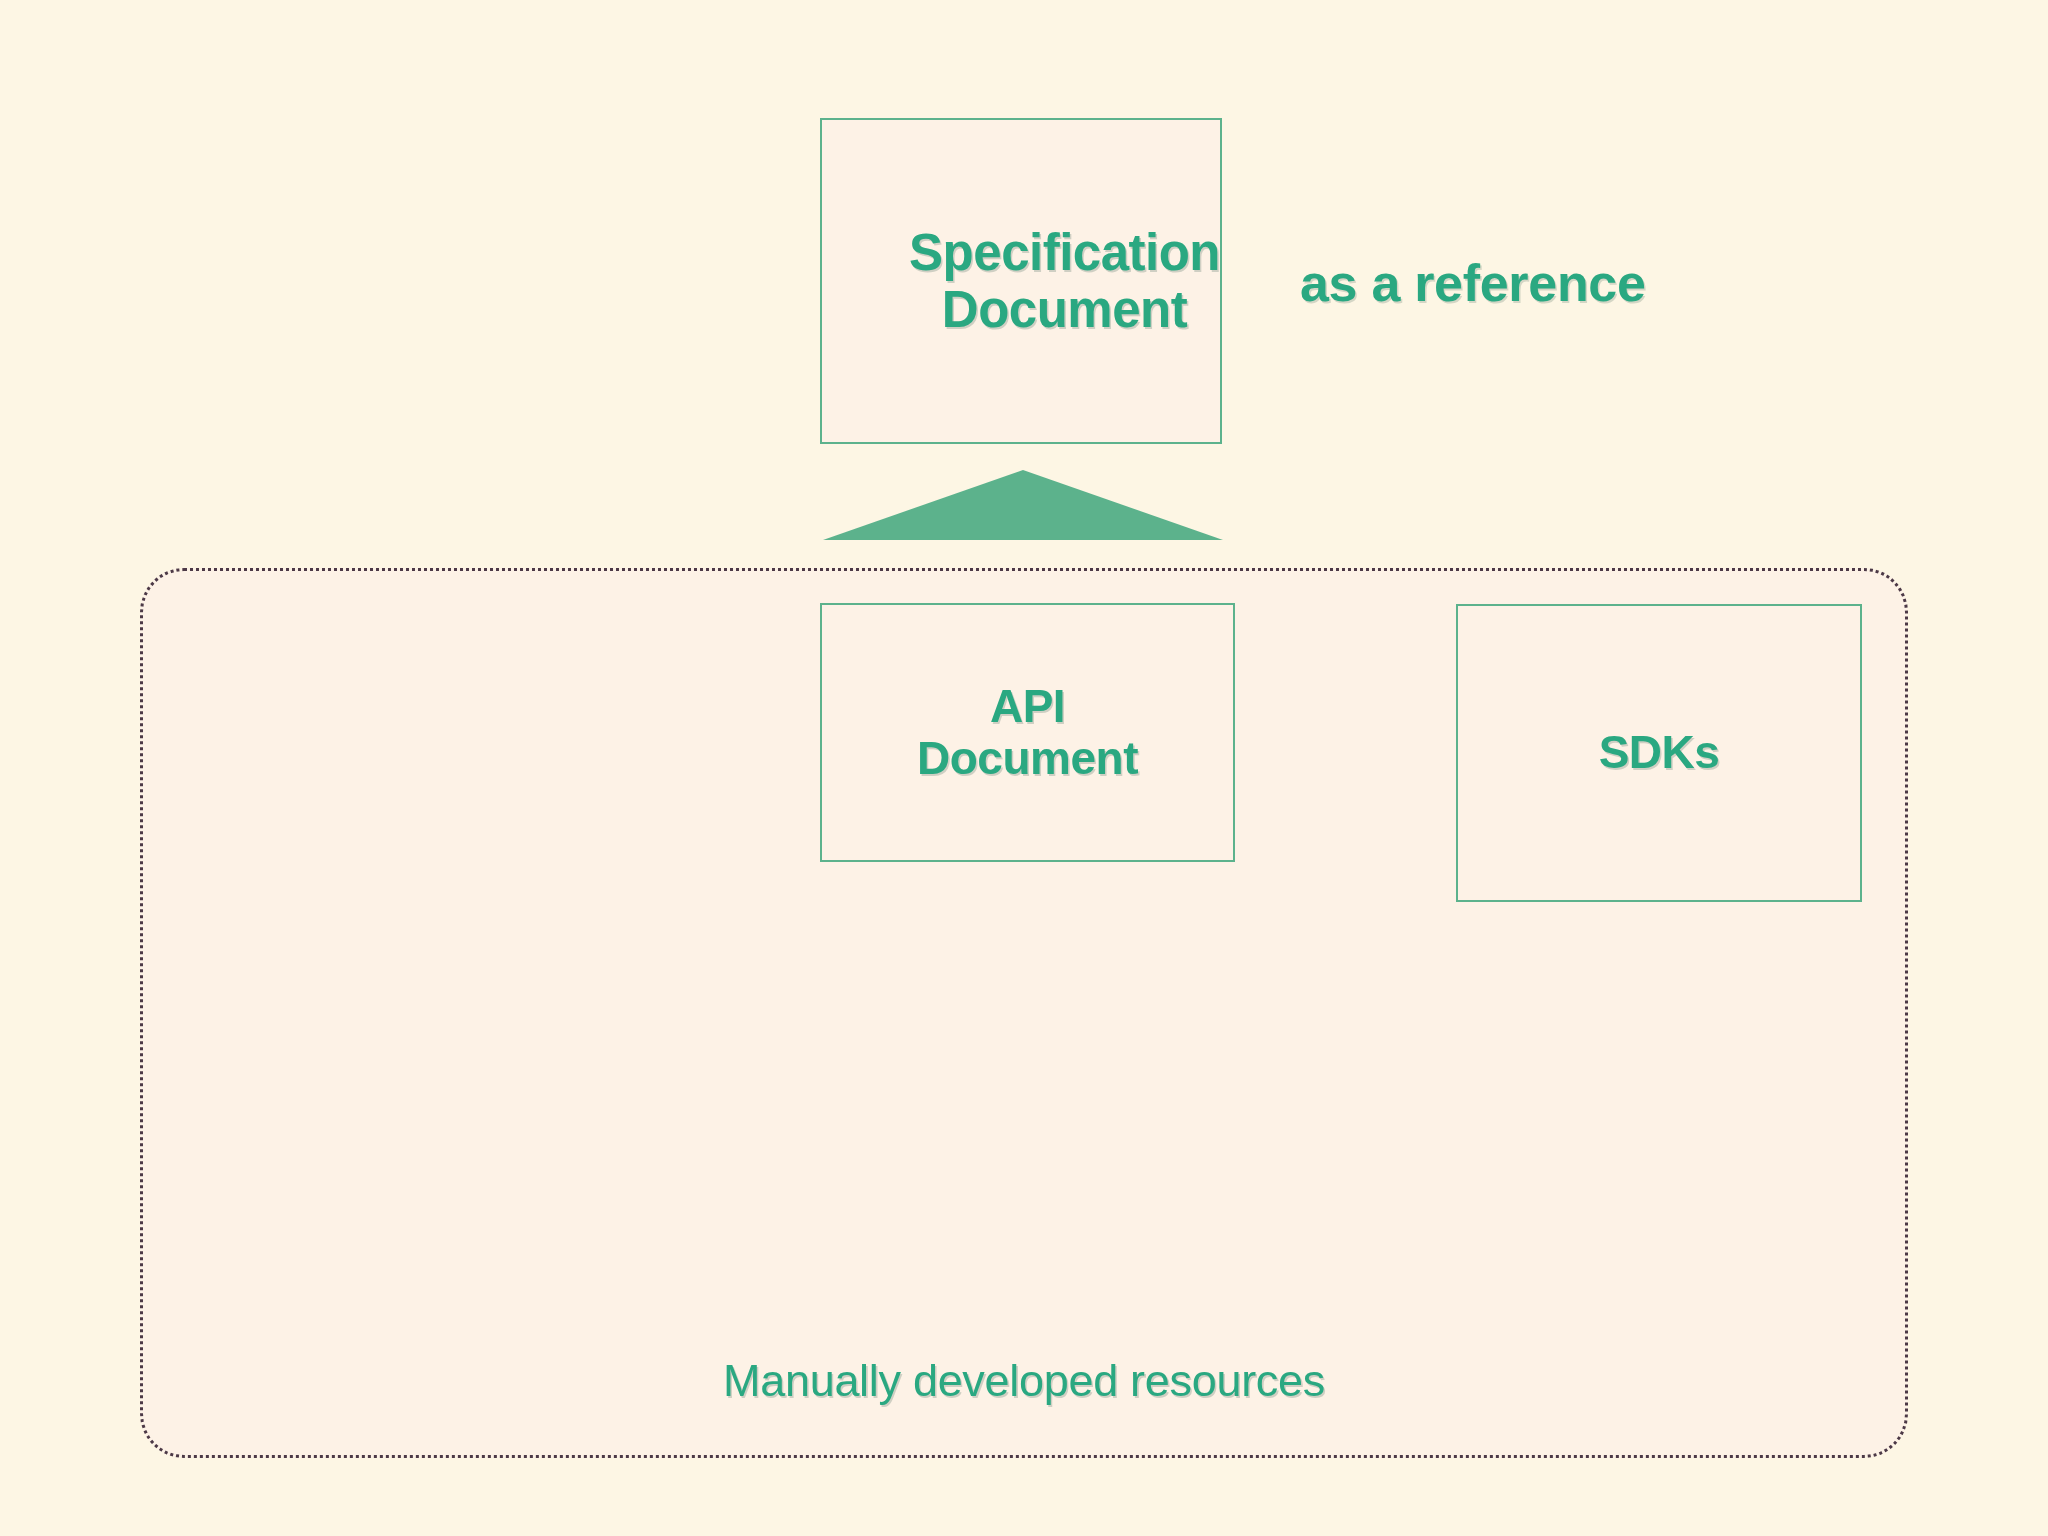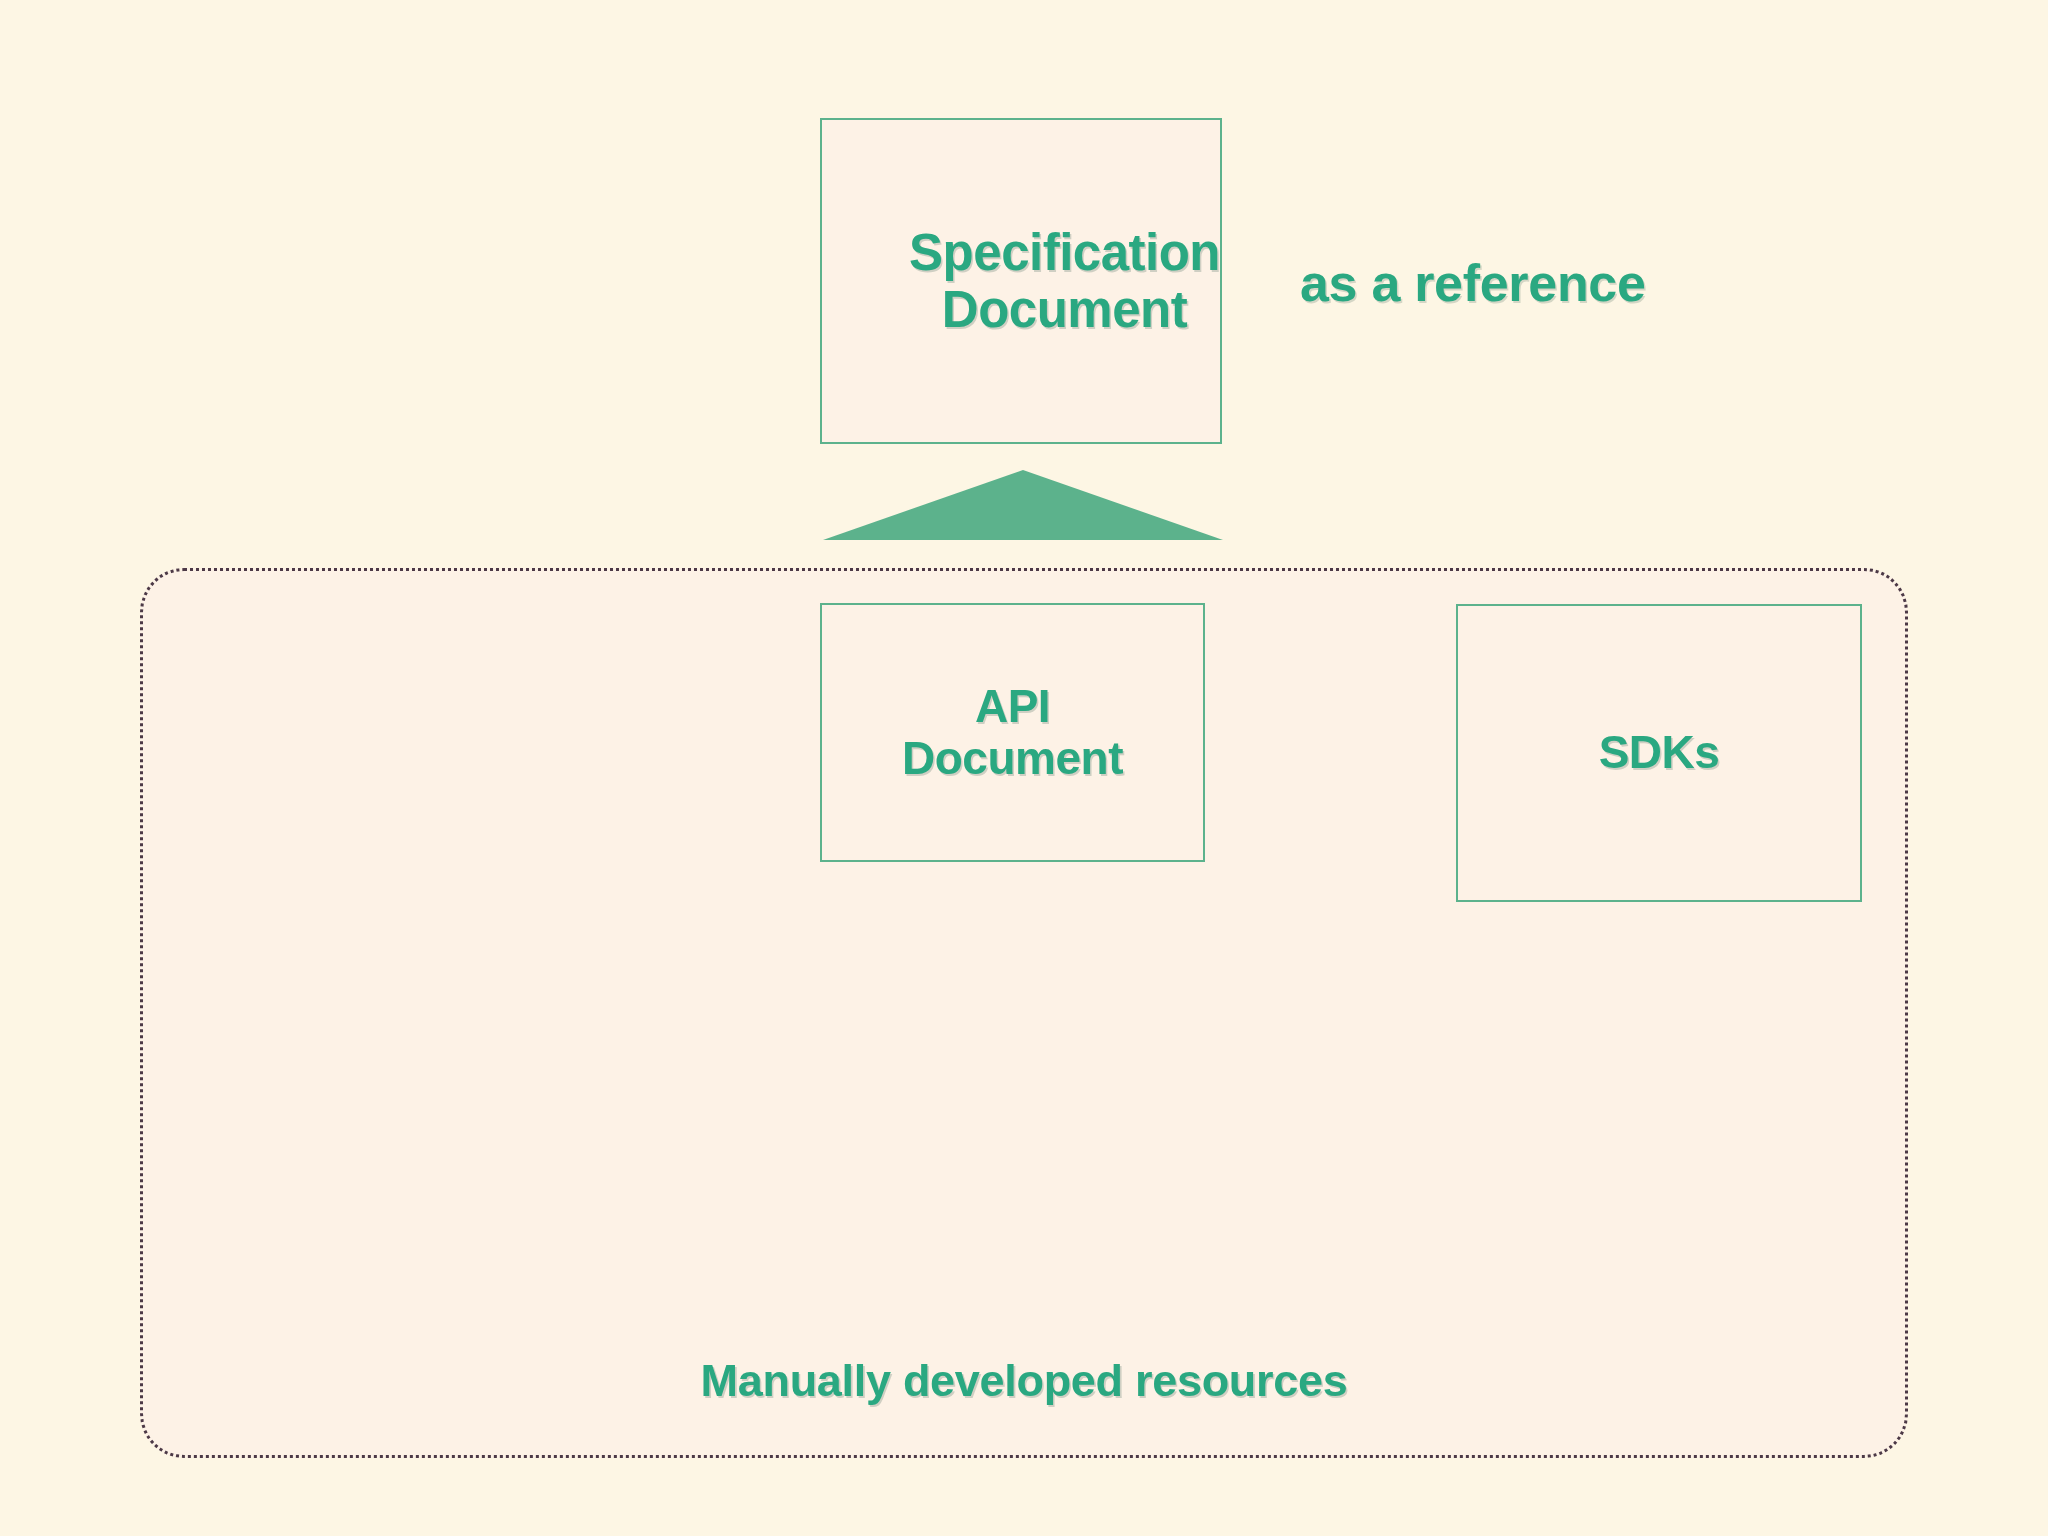--- a/index.html
+++ b/index.html
@@ -86,21 +86,21 @@
     border-radius: 44px;
     background: #fdf2e6;
   }
   .container-caption {
     position: absolute;
     left: 0;
     right: 0;
     bottom: 48px;
     text-align: center;
     color: #2aa881;
-    font-weight: bold;
+    font-weight: normal;
     font-size: 45px;
     letter-spacing: -0.3px;
     text-shadow: 1.6px 1.6px 0 rgba(90,120,105,0.28);
     margin-top: 36px;
   }
 
   
   .resource-box {
     position: absolute;
     box-sizing: border-box;
@@ -115,21 +115,21 @@
   }
   .box-server-code {
     left: 185px;
     top: 603px;
     width: 410px;
     height: 259px;
   }
   .box-api-document {
     left: 820px;
     top: 603px;
-    width: 385px;
+    width: 415px;
     height: 259px;
     align-items: center;
   }
   .box-sdks {
     left: 1456px;
     top: 604px;
     width: 406px;
     height: 298px;
   }
 </style>

